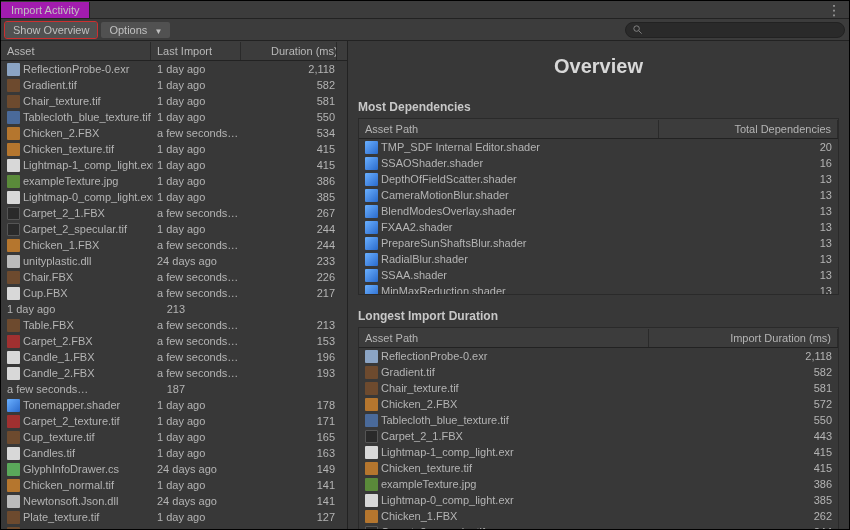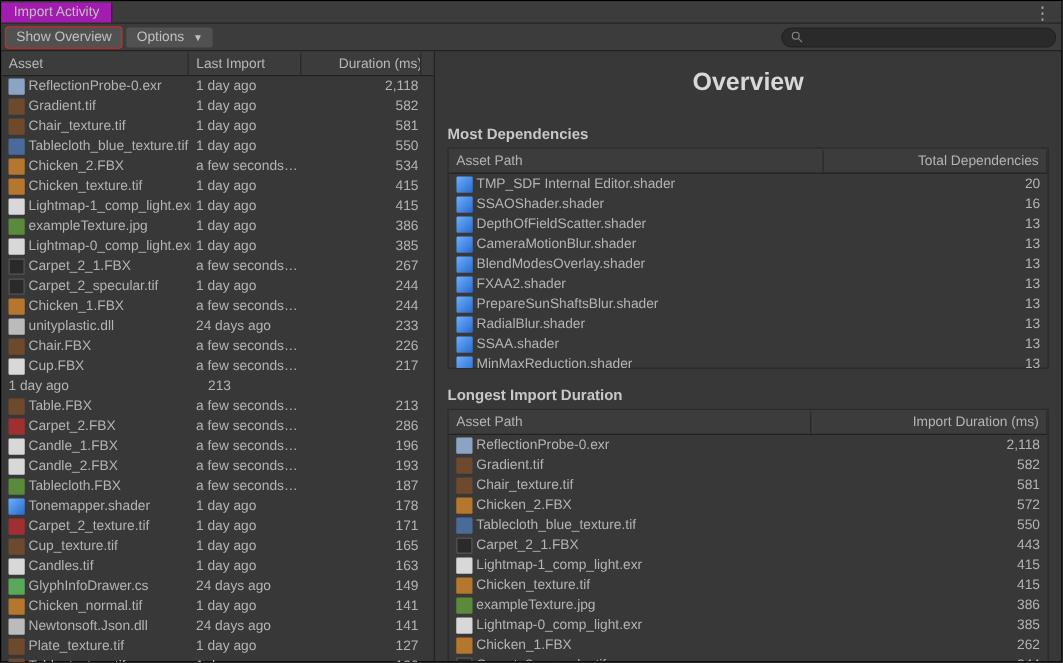--- a/index.html
+++ b/index.html
@@ -357,43 +357,39 @@
             </div>
             <div class="cell" style="width:90px">a few seconds ago</div>
             <div class="cell num" style="width:72px">213</div>
           </div>
           <div class="row">
             <div class="cell asset-cell" style="width:150px">
               <span class="icon ic-red"></span>
               <span>Carpet_2.FBX</span>
             </div>
             <div class="cell" style="width:90px">a few seconds ago</div>
-            <div class="cell num" style="width:72px">286</div>
+            <div class="cell num" style="width:72px">153</div>
           </div>
           <div class="row">
             <div class="cell asset-cell" style="width:150px">
               <span class="icon ic-white"></span>
               <span>Candle_1.FBX</span>
             </div>
             <div class="cell" style="width:90px">a few seconds ago</div>
             <div class="cell num" style="width:72px">196</div>
           </div>
           <div class="row">
             <div class="cell asset-cell" style="width:150px">
               <span class="icon ic-white"></span>
               <span>Candle_2.FBX</span>
             </div>
             <div class="cell" style="width:90px">a few seconds ago</div>
             <div class="cell num" style="width:72px">193</div>
           </div>
           <div class="row">
-            <div class="cell asset-cell" style="width:150px">
-              <span class="icon ic-green"></span>
-              <span>Tablecloth.FBX</span>
-            </div>
             <div class="cell" style="width:90px">a few seconds ago</div>
             <div class="cell num" style="width:72px">187</div>
           </div>
           <div class="row">
             <div class="cell asset-cell" style="width:150px">
               <span class="icon ic-shader"></span>
               <span>Tonemapper.shader</span>
             </div>
             <div class="cell" style="width:90px">1 day ago</div>
             <div class="cell num" style="width:72px">178</div>

